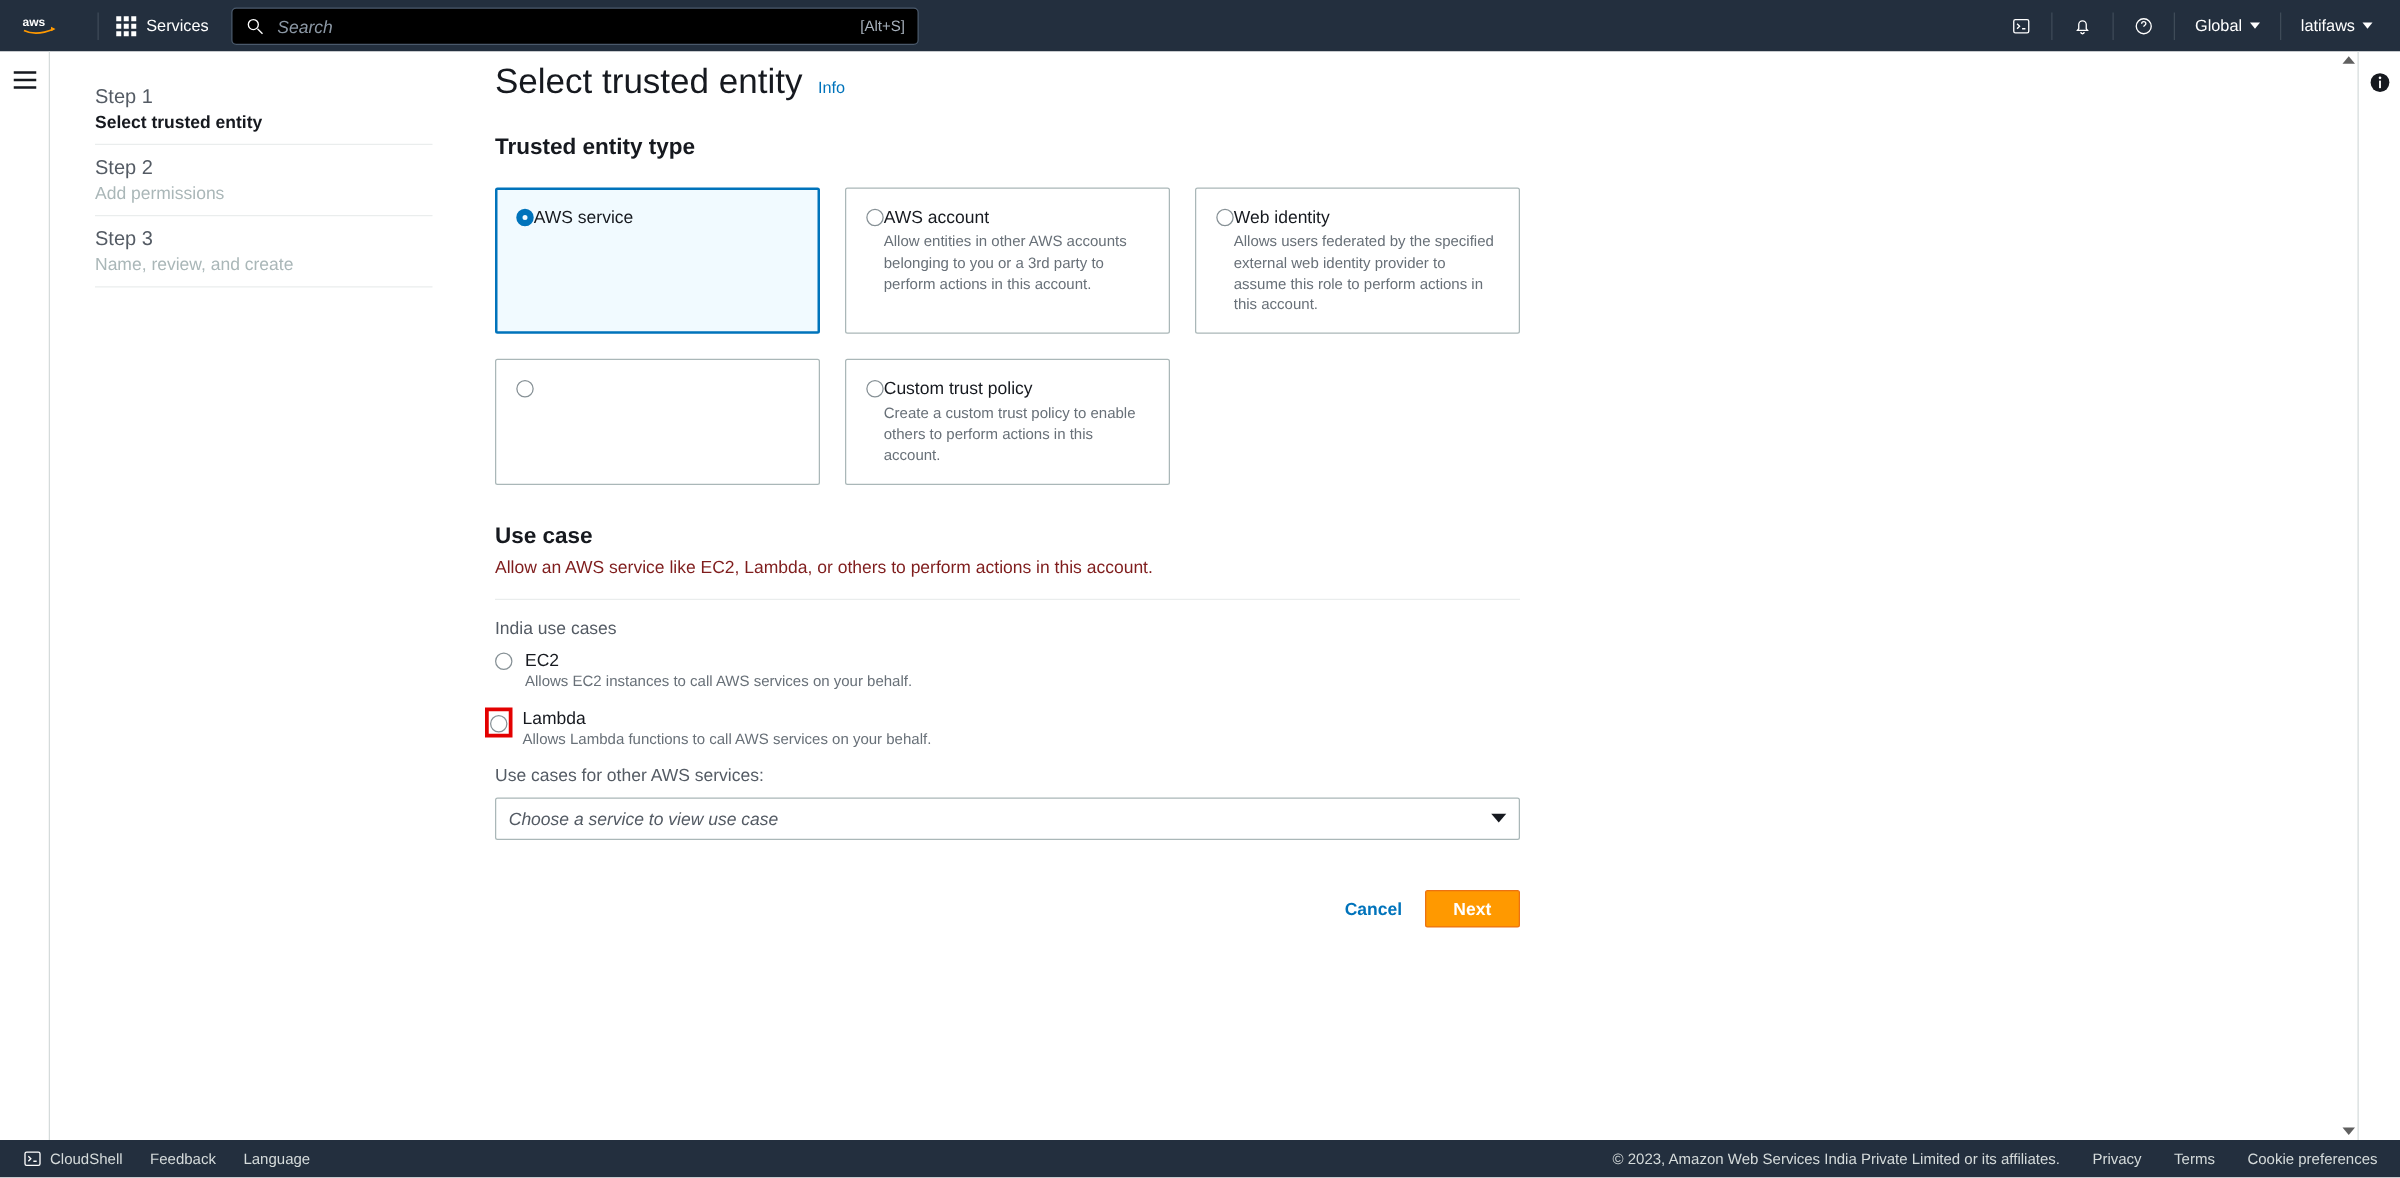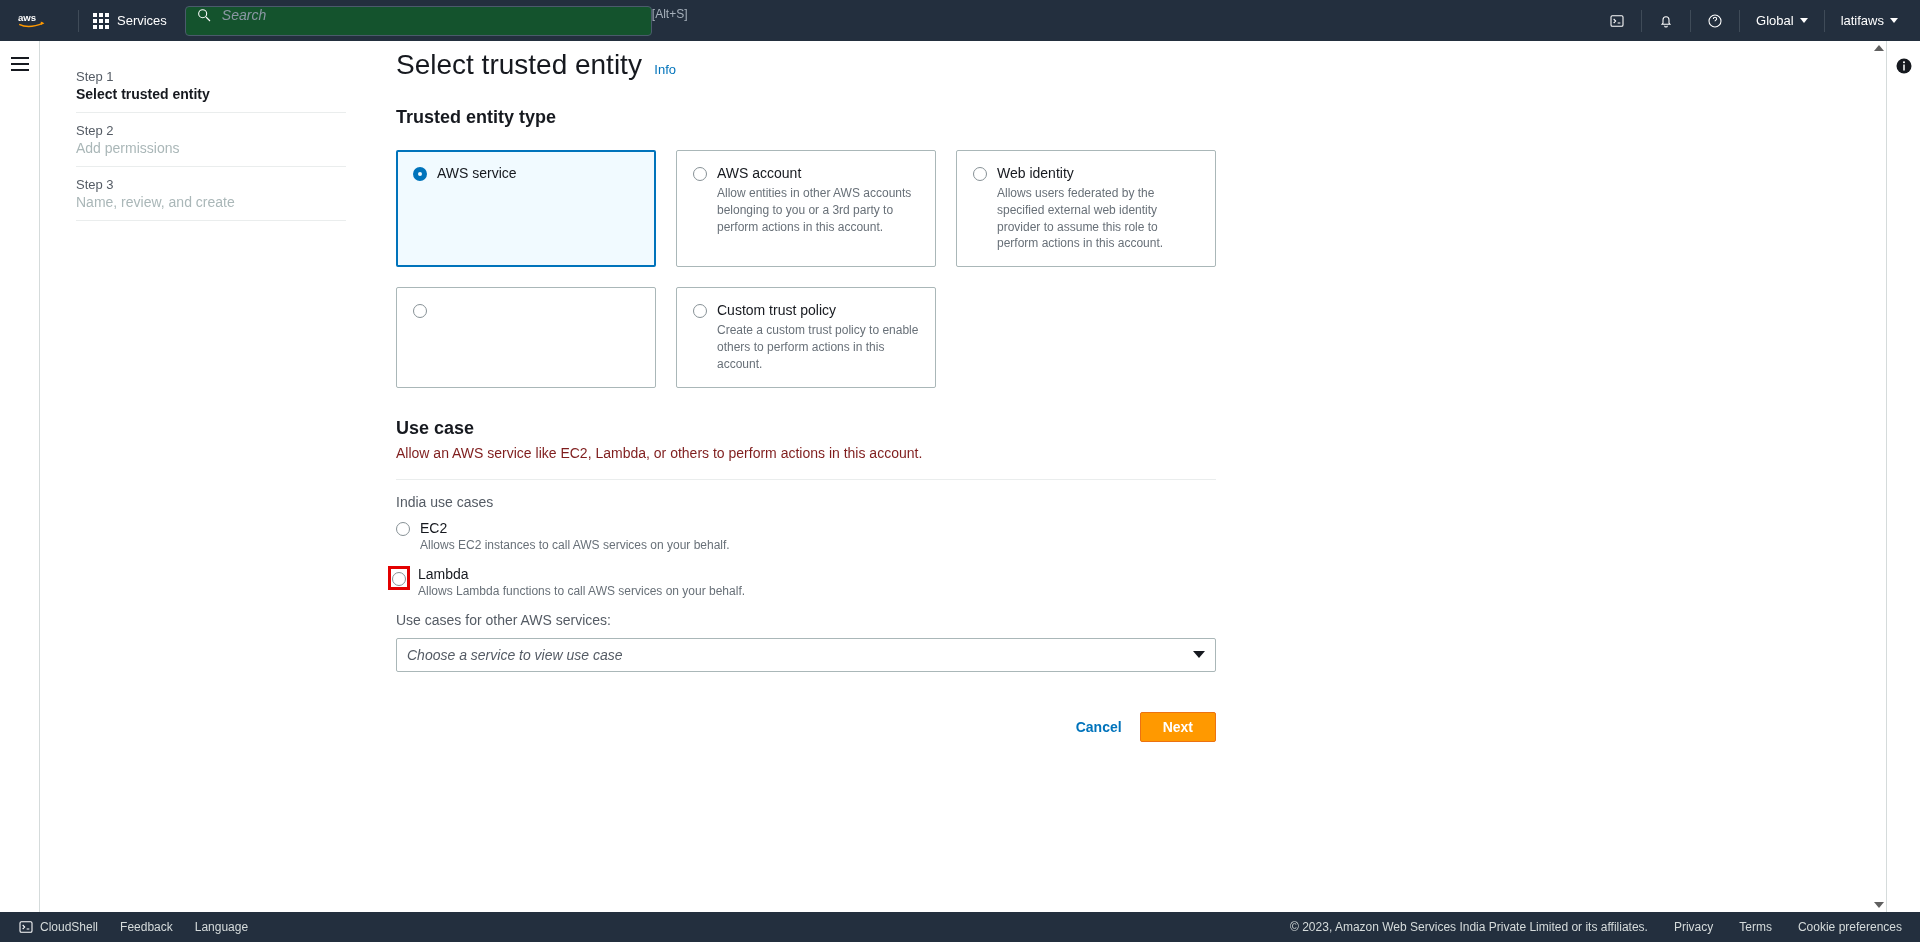--- a/index.html
+++ b/index.html
@@ -6,53 +6,53 @@
 body { width: 1920px; height: 942px; overflow: hidden; background: #fff; display: flex; flex-direction: column; }
 
 
 .top-nav { height: 41px; background: #232f3e; color: #fff; display: flex; align-items: center; padding: 0 12px; font-size: 13px; }
 .aws-logo { display: flex; align-items: center; margin-right: 12px; padding: 0 6px; }
 .aws-logo svg { width: 36px; }
 .nav-div { width: 1px; height: 22px; background: #3f4b58; margin: 0 6px; }
 .services-btn { display: flex; align-items: center; gap: 8px; padding: 4px 8px; cursor: pointer; }
 .grid-icon { display: grid; grid-template-columns: repeat(3,4px); grid-template-rows: repeat(3,4px); gap: 2px; }
 .grid-icon span { background: #fff; }
-.search-wrap { margin-left: 10px; display: flex; align-items: flex-start; background: #14532d; border: 1px solid #4b5a6c; border-radius: 4px; height: 30px; padding: 0 10px; width: 467px; justify-content: space-between; }
+.search-wrap { margin-left: 10px; display: flex; align-items: center; background: #000000; border: 1px solid #4b5a6c; border-radius: 4px; height: 30px; padding: 0 10px; width: 550px; justify-content: space-between; }
 .search-left { display: flex; align-items: center; gap: 10px; color: #8b97a4; }
 .search-input { background: transparent; border: none; outline: none; color: #fff; font-style: italic; font-size: 14px; width: 430px; }
 .search-input::placeholder { color: #8b97a4; font-style: italic; }
 .search-hint { color: #a6b0bb; font-size: 12px; }
 .top-right { margin-left: auto; display: flex; align-items: center; }
 .top-icon-btn { padding: 6px 10px; cursor: pointer; display: flex; align-items: center; gap: 4px; }
 .caret-down { width: 0; height: 0; border-left: 4px solid transparent; border-right: 4px solid transparent; border-top: 5px solid #fff; display: inline-block; margin-left: 2px; }
 
 
 .body-row { display: flex; flex: 1; min-height: 0; }
 .left-rail { width: 40px; border-right: 1px solid #d5dbdb; display: flex; align-items: flex-start; justify-content: center; padding-top: 16px; }
 .hamburger { display: flex; flex-direction: column; gap: 4px; cursor: pointer; }
 .hamburger span { width: 18px; height: 2px; background: #16191f; }
 .main-area { flex: 1; display: flex; position: relative; overflow: hidden; }
 .scroll-content { flex: 1; overflow-y: auto; padding: 8px 60px 40px 36px; }
 .right-rail { width: 34px; border-left: 1px solid #d5dbdb; display: flex; align-items: flex-start; justify-content: center; padding-top: 16px; }
 
 
 .steps { width: 270px; padding: 10px 0 0 0; }
 .step { padding: 10px 0; border-bottom: 1px solid #eaeded; }
-.step-num { font-size: 13px; color: #545b64; margin-bottom: 2px; }
+.step-num { font-size: 16px; color: #545b64; margin-bottom: 2px; }
 .step-title { font-size: 14px; color: #aab7b8; }
 .step.active .step-title { color: #16191f; font-weight: 700; }
 
 
 .main-col { margin-left: 50px; max-width: 1120px; }
 h1 { font-size: 28px; font-weight: 500; color: #16191f; display: inline-block; }
 .info-link { color: #0073bb; font-size: 13px; margin-left: 8px; cursor: pointer; }
 h2 { font-size: 18px; font-weight: 700; color: #16191f; margin-top: 26px; margin-bottom: 0; }
 
 .card-grid { display: grid; grid-template-columns: repeat(3, 260px); gap: 20px; margin-top: 22px; }
-.card { border: 1px solid #aab7b8; border-radius: 2px; padding: 14px 16px; cursor: pointer; display: flex; gap: 10px; align-items: flex-start; }
+.card { border: 1px solid #aab7b8; border-radius: 2px; padding: 14px 16px; cursor: pointer; display: flex; gap: 0; align-items: flex-start; }
 .card.selected { border: 2px solid #0073bb; background: #f1faff; padding: 13px 15px; }
 .radio { width: 14px; height: 14px; border: 1px solid #879196; border-radius: 50%; flex-shrink: 0; margin-top: 2px; position: relative; }
 .card.selected .radio { border: 5px solid #0073bb; }
 .card-title { font-size: 14px; color: #16191f; margin-bottom: 4px; }
 .card-desc { font-size: 12px; color: #687078; line-height: 1.4; }
 
 .subhead { font-size: 14px; color: #7f1d1d; margin-top: 6px; }
 .divider { border: none; border-top: 1px solid #eaeded; margin: 18px 0 14px 0; }
 
 .uc-label { font-size: 14px; color: #545b64; margin-bottom: 10px; }

